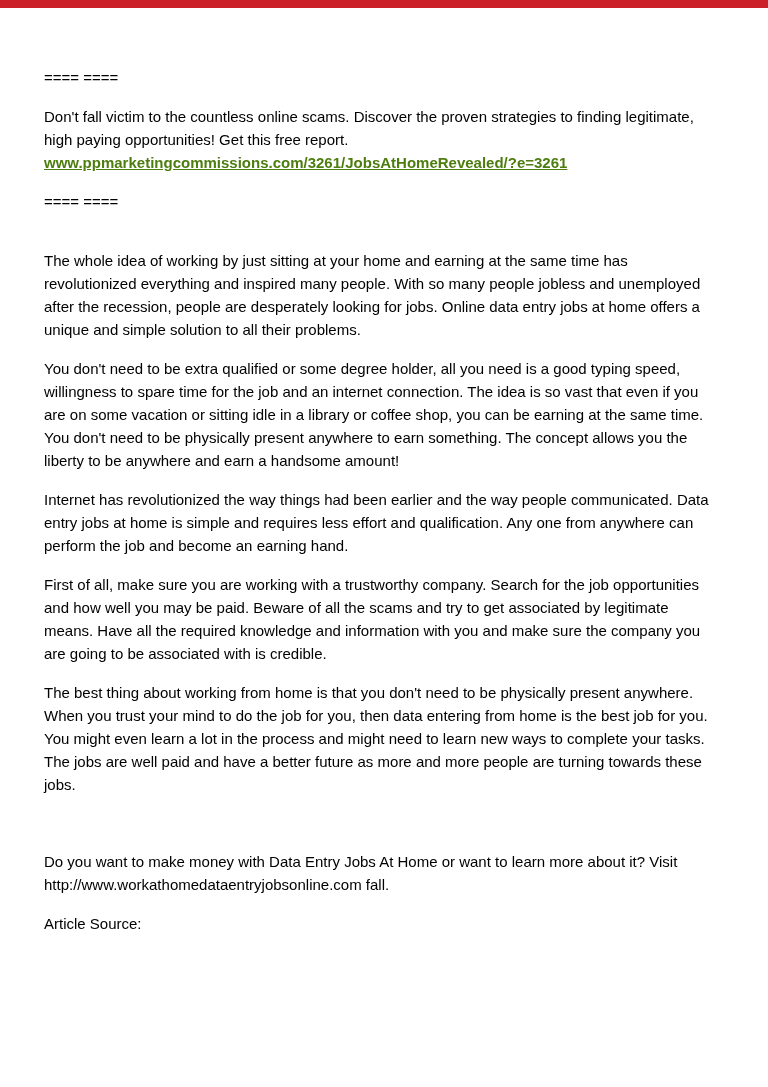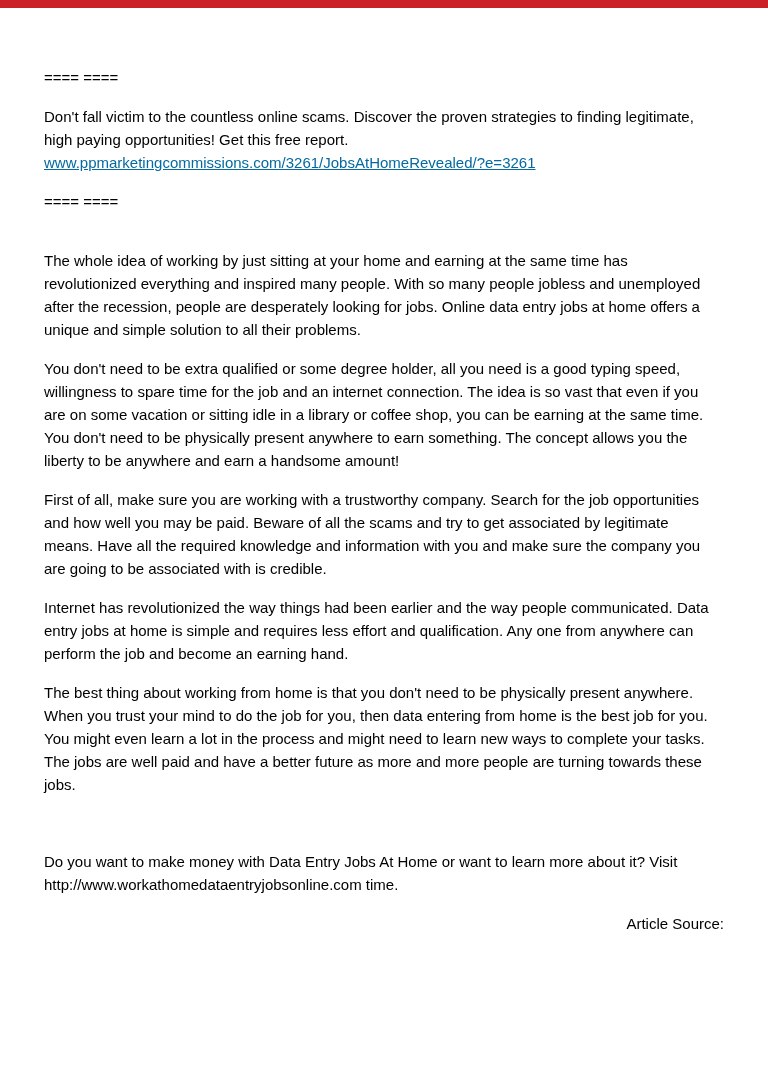--- a/index.html
+++ b/index.html
@@ -21,58 +21,58 @@
   }
   .content {
     padding: 66px 44px 0 44px;
     font-size: 15px;
     line-height: 23px;
   }
   .sep { margin: 0 0 16px 0; }
   .para { margin: 0 5px 16px 0; }
   .mb-lg { margin-bottom: 36px; }
   .mt-xl { margin-top: 54px; }
-  .mt-xxl { margin-top: 68px; text-align: right; }
+  .mt-xxl { margin-top: 68px; }
   a.link {
     color: #0000cc;
     text-decoration: underline;
     word-break: break-all;
   }
   .footer-line { margin: 0; }
 </style>
 </head>
 <body>
 
 <div class="page">
   <div class="top-strip" style="background: rgb(203, 32, 39);"></div>
 
   <main class="content">
 
     <p class="sep">==== ====</p>
 
     <p class="para">
       <span>Don't fall victim to the countless online scams. Discover the proven strategies to finding legitimate, high paying opportunities! Get this free report.</span><br>
-      <a href="#" class="link" style="color: #0369a1;">www.ppmarketingcommissions.com/3261/JobsAtHomeRevealed/?e=3261</a>
+      <a href="#" class="link" style="color: #4d7c0f; font-weight: bold;">www.ppmarketingcommissions.com/3261/JobsAtHomeRevealed/?e=3261</a>
     </p>
 
     <p class="sep mb-lg">==== ====</p>
 
     <p class="para">The whole idea of working by just sitting at your home and earning at the same time has revolutionized everything and inspired many people. With so many people jobless and unemployed after the recession, people are desperately looking for jobs. Online data entry jobs at home offers a unique and simple solution to all their problems.</p>
 
     <p class="para">You don't need to be extra qualified or some degree holder, all you need is a good typing speed, willingness to spare time for the job and an internet connection. The idea is so vast that even if you are on some vacation or sitting idle in a library or coffee shop, you can be earning at the same time. You don't need to be physically present anywhere to earn something. The concept allows you the liberty to be anywhere and earn a handsome amount!</p>
 
+    <p class="para">Internet has revolutionized the way things had been earlier and the way people communicated. Data entry jobs at home is simple and requires less effort and qualification. Any one from anywhere can perform the job and become an earning hand.</p>
+
     <p class="para">First of all, make sure you are working with a trustworthy company. Search for the job opportunities and how well you may be paid. Beware of all the scams and try to get associated by legitimate means. Have all the required knowledge and information with you and make sure the company you are going to be associated with is credible.</p>
-
-    <p class="para">Internet has revolutionized the way things had been earlier and the way people communicated. Data entry jobs at home is simple and requires less effort and qualification. Any one from anywhere can perform the job and become an earning hand.</p>
 
 
     <p class="para">The best thing about working from home is that you don't need to be physically present anywhere. When you trust your mind to do the job for you, then data entering from home is the best job for you. You might even learn a lot in the process and might need to learn new ways to complete your tasks. The jobs are well paid and have a better future as more and more people are turning towards these jobs.</p>
 
     <p class="para mt-xl">
       <span>Do you want to make money with Data Entry Jobs At Home or want to learn more about it? Visit</span>
       <span>http://www.workathomedataentryjobsonline.com</span>
-      <span>time.</span>
+      <span>fall.</span>
     </p>
 
     <p class="footer-line mt-xxl">Article Source:</p>
 
   </main>
 </div>
 
 </body></html>

